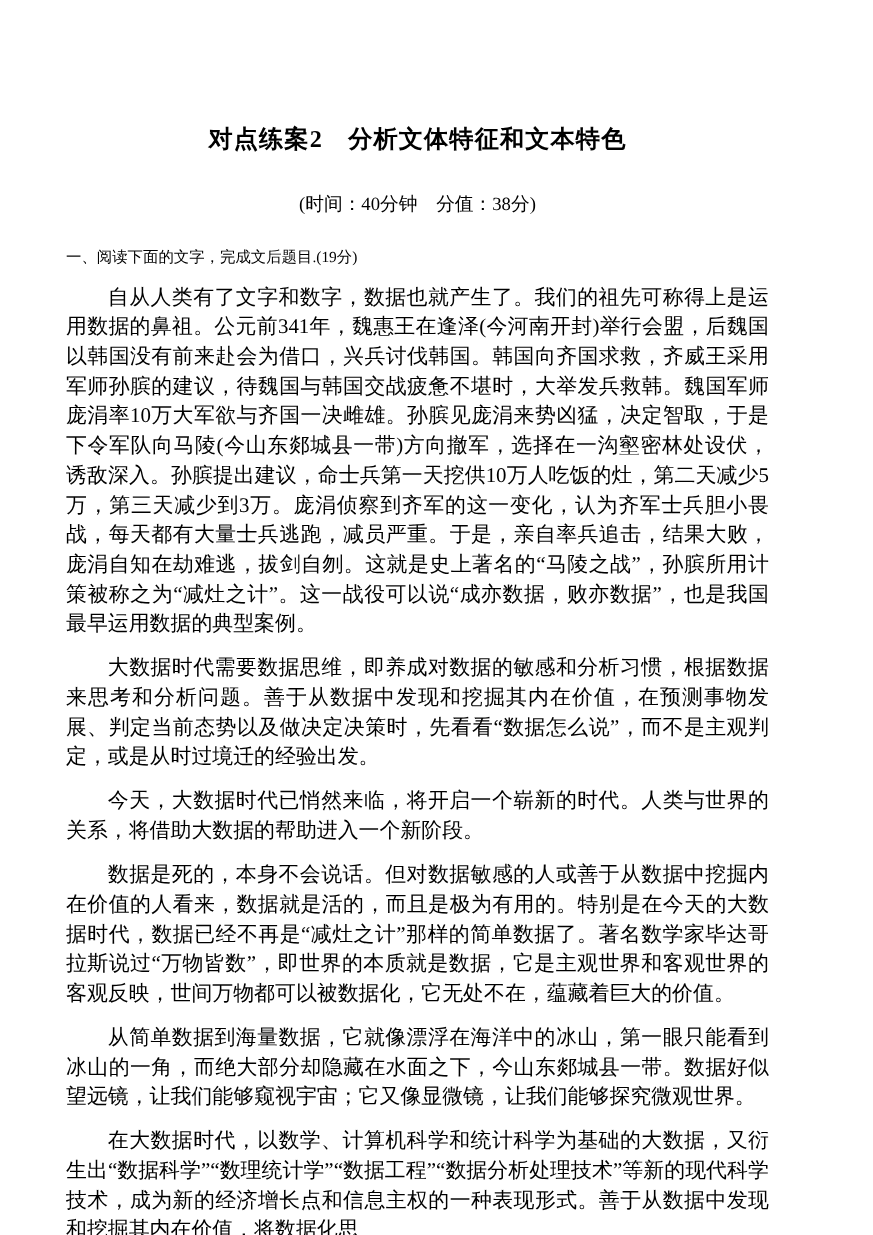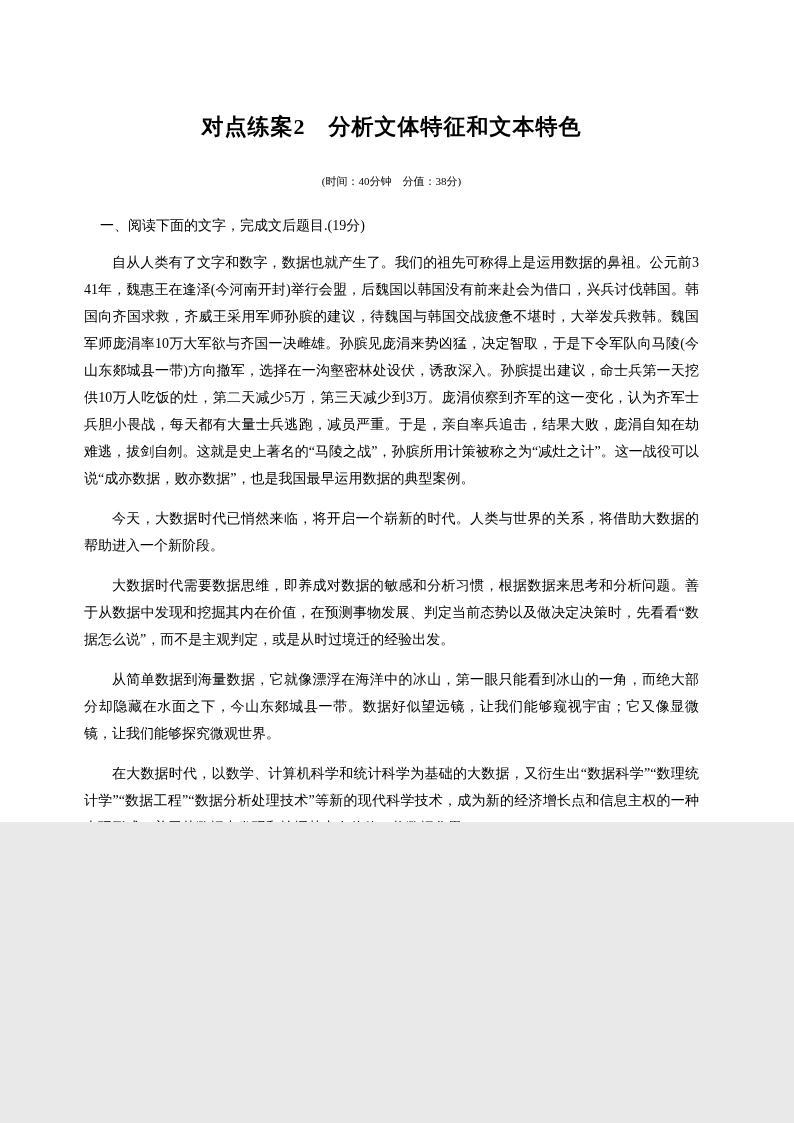--- a/index.html
+++ b/index.html
@@ -3,68 +3,69 @@
 <meta charset="utf-8">
 <style>
   html, body {
     margin: 0;
     padding: 0;
     background: #e9e9e9;
   }
   .page {
     position: relative;
     width: 794px;
-    height: 822px;
+    height: 1123px;
     margin: 0 auto;
     background: #ffffff;
     box-sizing: border-box;
-    padding: 112px 95px 40px 84px;
+    padding: 112px 95px 40px 60px;
     font-family: "Liberation Serif", "DejaVu Serif", serif;
     color: #000000;
     overflow: hidden;
   }
   .doc-title {
     text-align: center;
     font-size: 22px;
     font-weight: bold;
     letter-spacing: 1px;
     margin: 0 0 32px 0;
     font-family: "Liberation Serif", "DejaVu Serif", serif;
   }
   .doc-meta {
     text-align: center;
-    font-size: 11px;
+    font-size: 17px;
     margin: 0 0 28px 0;
   }
   .section-heading {
     font-size: 14px;
-    margin: 0 0 14px 16px;
+    margin: 0 0 14px 0;
     text-align: left;
   }
   p.body-para {
-    font-size: 14px;
+    font-size: 19px;
     line-height: 27px;
     text-align: justify;
     text-indent: 2em;
     margin: 0 0 13px 0;
     word-break: break-all;
   }
 </style>
 </head>
 <body>
 
 <div class="page">
 
   <h1 class="doc-title">对点练案2　分析文体特征和文本特色</h1>
 
   <div class="doc-meta">(时间：40分钟　分值：38分)</div>
 
   <div class="section-heading">一、阅读下面的文字，完成文后题目.(19分)</div>
 
   <div>
     <p class="body-para">自从人类有了文字和数字，数据也就产生了。我们的祖先可称得上是运用数据的鼻祖。公元前341年，魏惠王在逢泽(今河南开封)举行会盟，后魏国以韩国没有前来赴会为借口，兴兵讨伐韩国。韩国向齐国求救，齐威王采用军师孙膑的建议，待魏国与韩国交战疲惫不堪时，大举发兵救韩。魏国军师庞涓率10万大军欲与齐国一决雌雄。孙膑见庞涓来势凶猛，决定智取，于是下令军队向马陵(今山东郯城县一带)方向撤军，选择在一沟壑密林处设伏，诱敌深入。孙膑提出建议，命士兵第一天挖供10万人吃饭的灶，第二天减少5万，第三天减少到3万。庞涓侦察到齐军的这一变化，认为齐军士兵胆小畏战，每天都有大量士兵逃跑，减员严重。于是，亲自率兵追击，结果大败，庞涓自知在劫难逃，拔剑自刎。这就是史上著名的“马陵之战”，孙膑所用计策被称之为“减灶之计”。这一战役可以说“成亦数据，败亦数据”，也是我国最早运用数据的典型案例。</p>
+    <p class="body-para">大数据时代需要数据思维，即养成对数据的敏感和分析习惯，根据数据来思考和分析问题。善于从数据中发现和挖掘其内在价值，在预测事物发展、判定当前态势以及做决定决策时，先看看“数据怎么说”，而不是主观判定，或是从时过境迁的经验出发。</p>
     <p class="body-para">今天，大数据时代已悄然来临，将开启一个崭新的时代。人类与世界的关系，将借助大数据的帮助进入一个新阶段。</p>
-    <p class="body-para">大数据时代需要数据思维，即养成对数据的敏感和分析习惯，根据数据来思考和分析问题。善于从数据中发现和挖掘其内在价值，在预测事物发展、判定当前态势以及做决定决策时，先看看“数据怎么说”，而不是主观判定，或是从时过境迁的经验出发。</p>
+    <p class="body-para">数据是死的，本身不会说话。但对数据敏感的人或善于从数据中挖掘内在价值的人看来，数据就是活的，而且是极为有用的。特别是在今天的大数据时代，数据已经不再是“减灶之计”那样的简单数据了。著名数学家毕达哥拉斯说过“万物皆数”，即世界的本质就是数据，它是主观世界和客观世界的客观反映，世间万物都可以被数据化，它无处不在，蕴藏着巨大的价值。</p>
     <p class="body-para">从简单数据到海量数据，它就像漂浮在海洋中的冰山，第一眼只能看到冰山的一角，而绝大部分却隐藏在水面之下，今山东郯城县一带。数据好似望远镜，让我们能够窥视宇宙；它又像显微镜，让我们能够探究微观世界。</p>
     <p class="body-para">在大数据时代，以数学、计算机科学和统计科学为基础的大数据，又衍生出“数据科学”“数理统计学”“数据工程”“数据分析处理技术”等新的现代科学技术，成为新的经济增长点和信息主权的一种表现形式。善于从数据中发现和挖掘其内在价值，将数据化思</p>
   </div>
 
 </div>
 
 </body></html>

